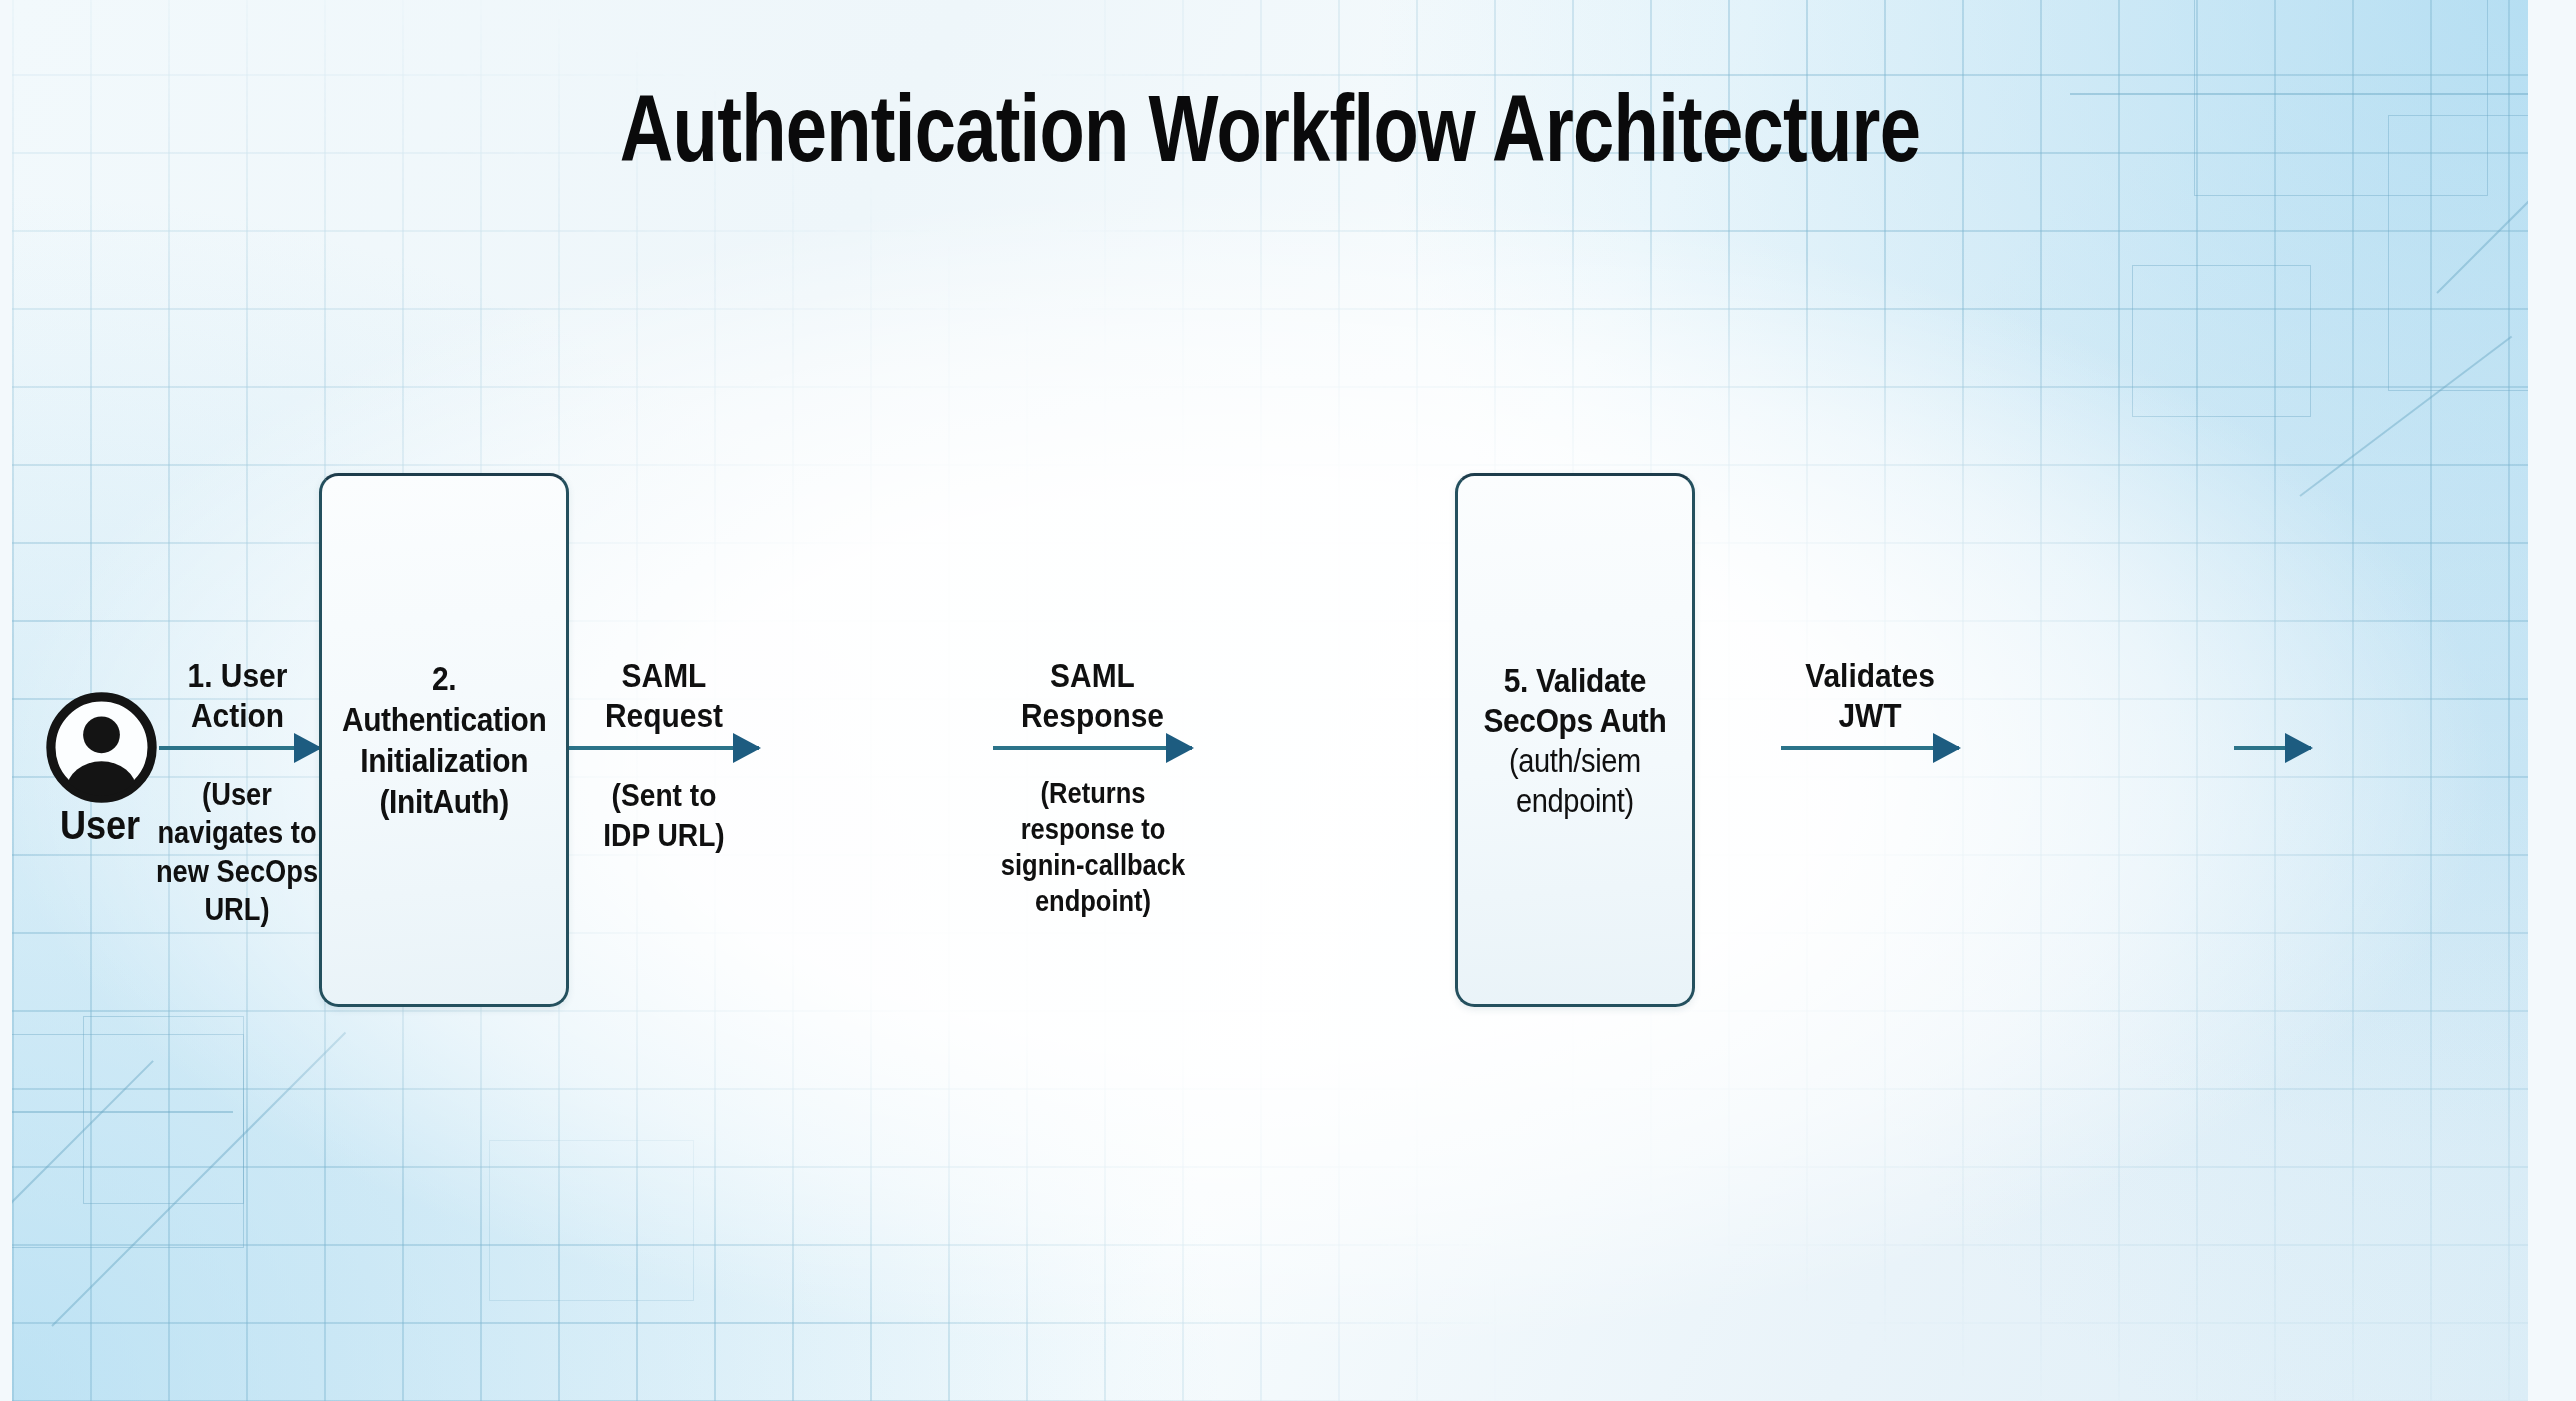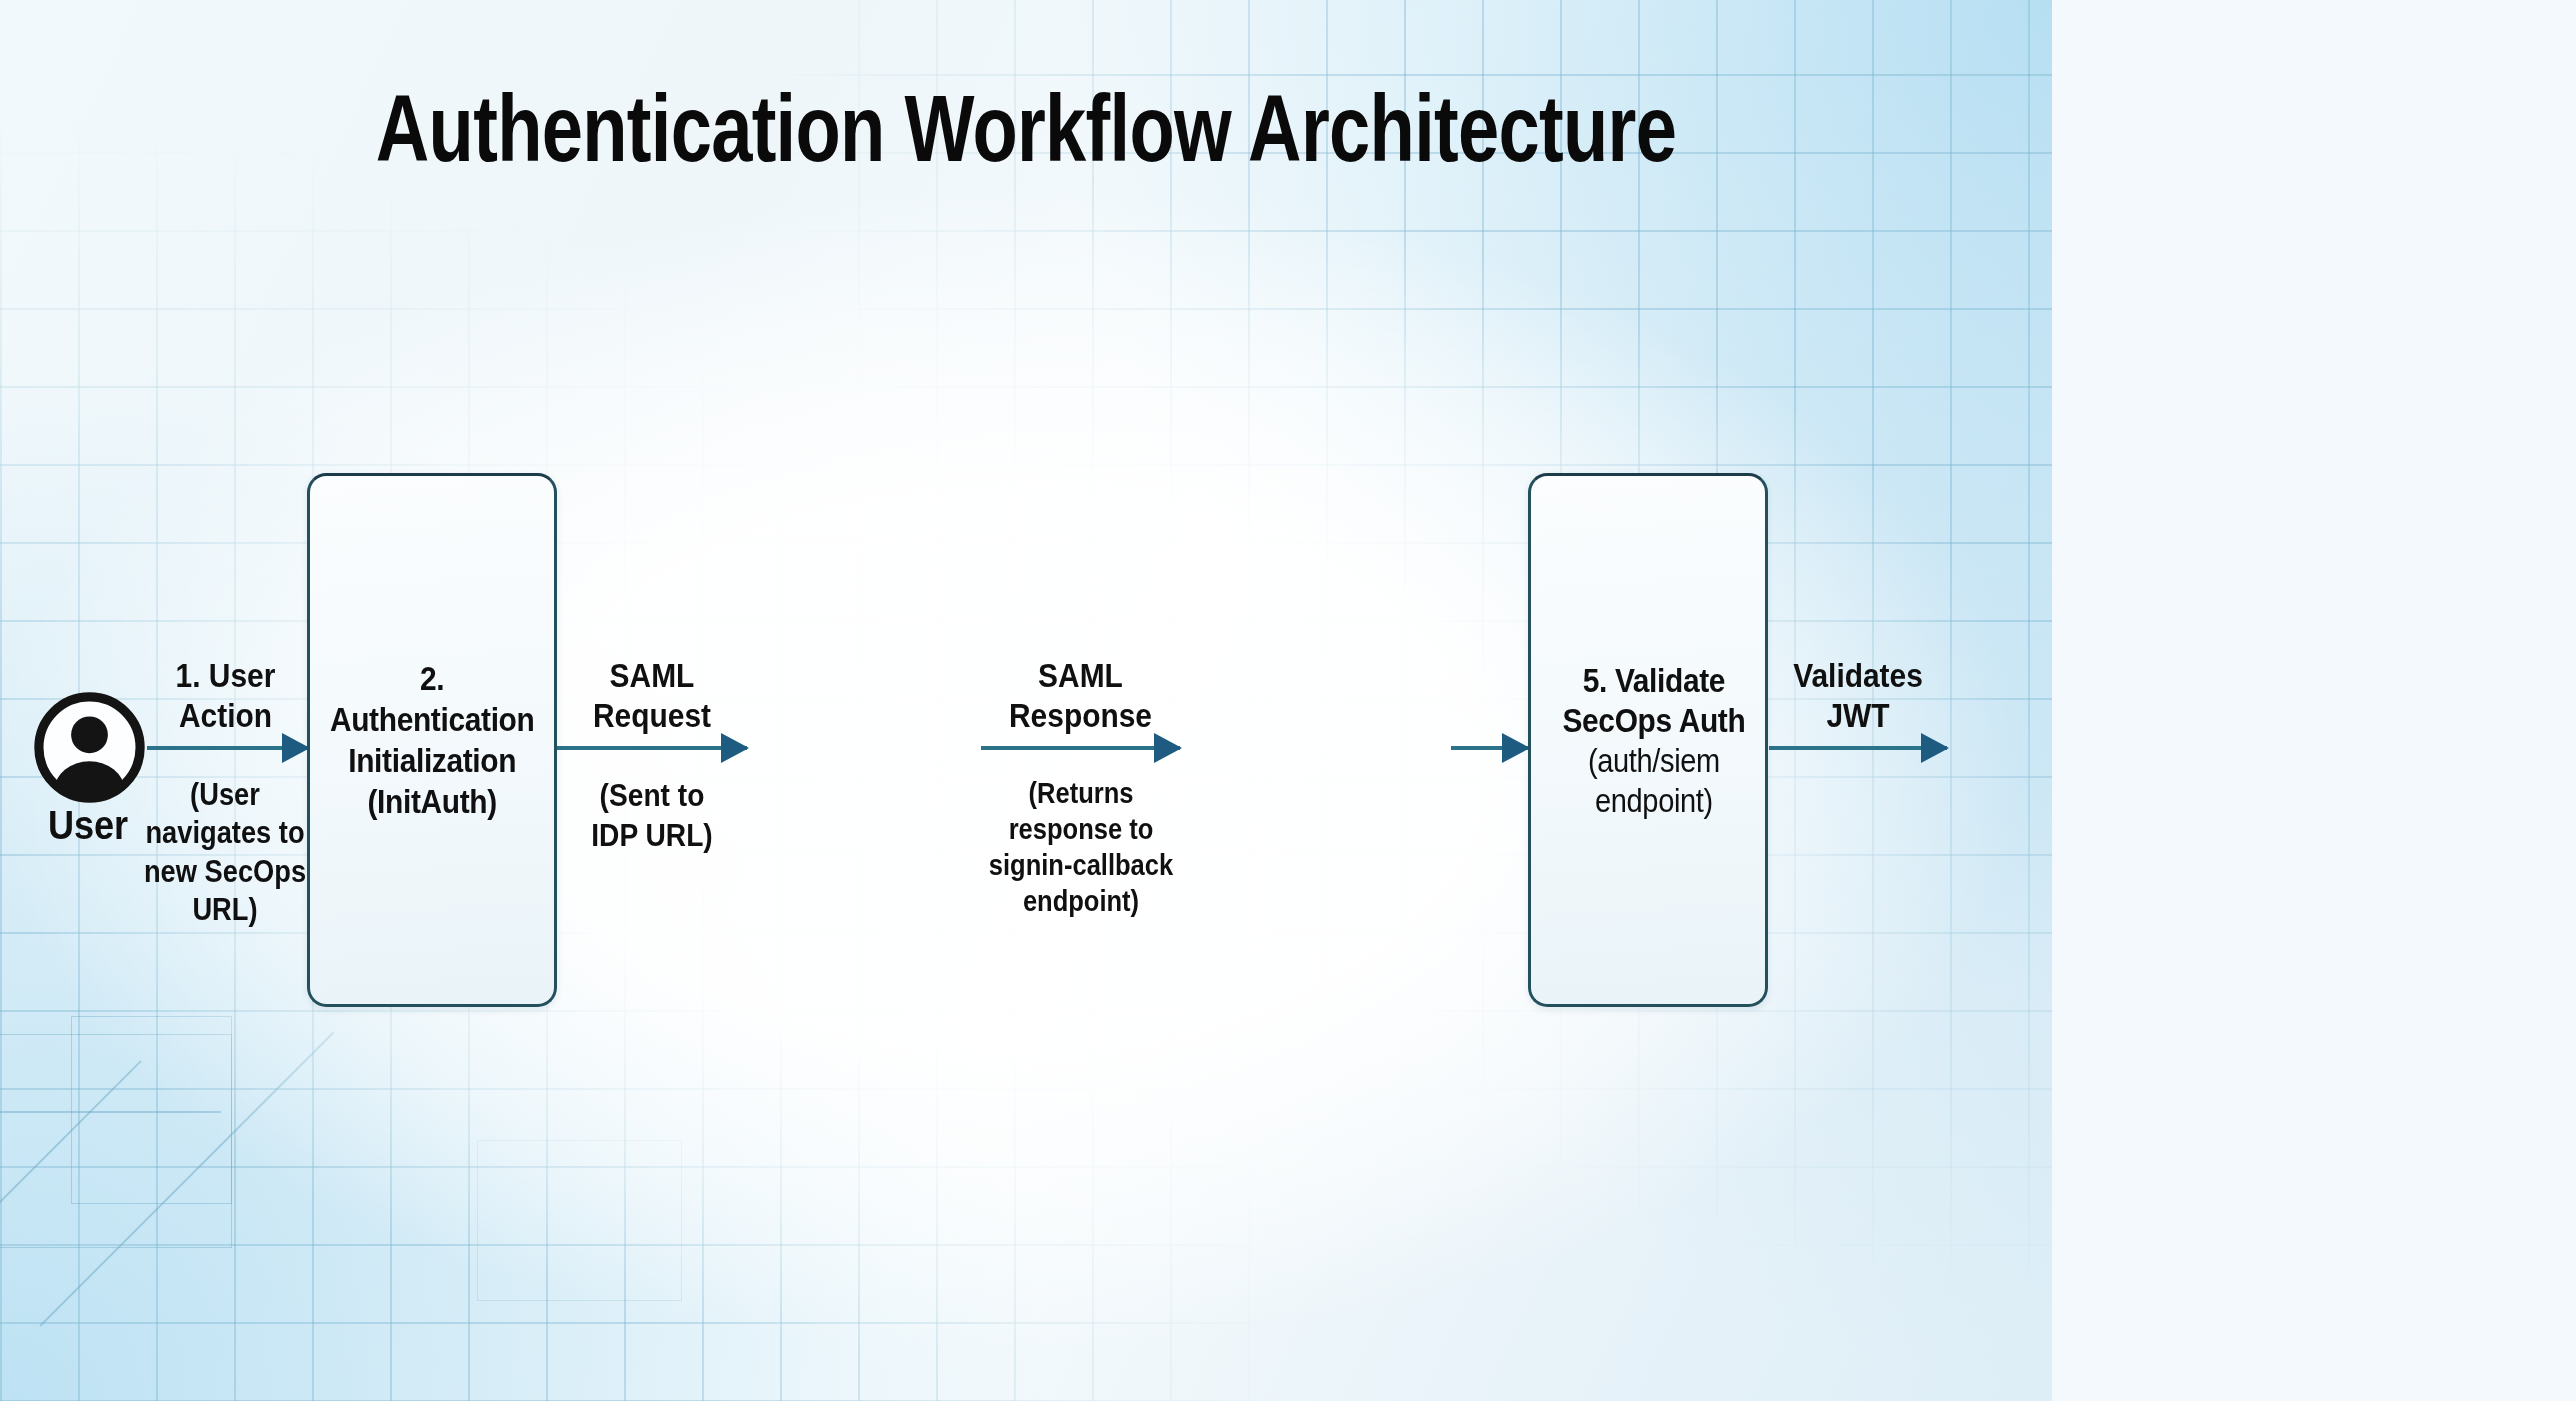--- a/index.html
+++ b/index.html
@@ -1,19 +1,20 @@
 <!DOCTYPE html>
 <html style="font-size:14px"><head>
 <meta charset="utf-8">
 <style>
   html,body{margin:0;padding:0;background:#f3f9fc;}
   .stage{
-    position:relative;width:2052px;height:1402px;overflow:hidden;
+    position:relative;width:2516px;height:1402px;overflow:hidden;
     font-family:"Liberation Sans",sans-serif;color:#101010;
     background:linear-gradient(115deg,#f2f9fc 0%,#eef6fa 30%,#f6fbfd 55%,#e9f3f9 78%,#ddeef7 100%);
+    margin-left:12px;
   }
   
   .bg-corners{position:absolute;inset:0;
     background:
       radial-gradient(circle at 100% 0%, rgba(148,209,238,0.60), rgba(148,209,238,0) 40%),
       radial-gradient(circle at 0% 100%, rgba(148,209,238,0.55), rgba(148,209,238,0) 42%),
       radial-gradient(circle at 100% 55%, rgba(170,216,240,0.25), rgba(170,216,240,0) 28%);
   }
   .bg-grid{position:absolute;inset:0;
     background:
@@ -142,21 +143,21 @@
     <div class="box-inner cond">
       <div class="box-title">2.
 Authentication
 Initialization
 (InitAuth)</div>
     </div>
   </div>
 
 
 
-  <div class="box" style="left:1528px;width:240px;justify-content:flex-end;">
+  <div class="box" style="left:1443px;width:240px;">
     <div class="box-inner cond">
       <div class="box-title">5. Validate
 SecOps Auth</div>
       <div class="box-sub" style="margin-top:0;">(auth/siem
 endpoint)</div>
     </div>
   </div>
 
 
 

